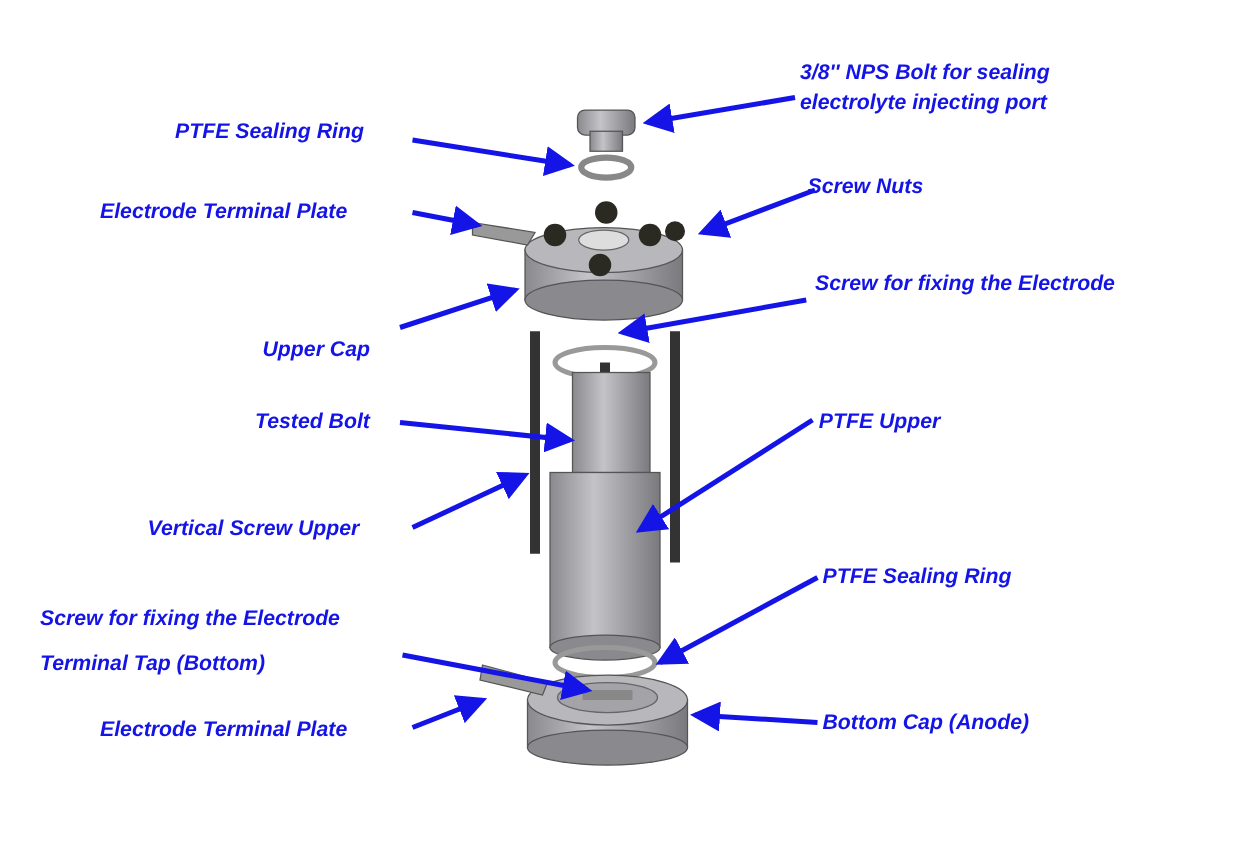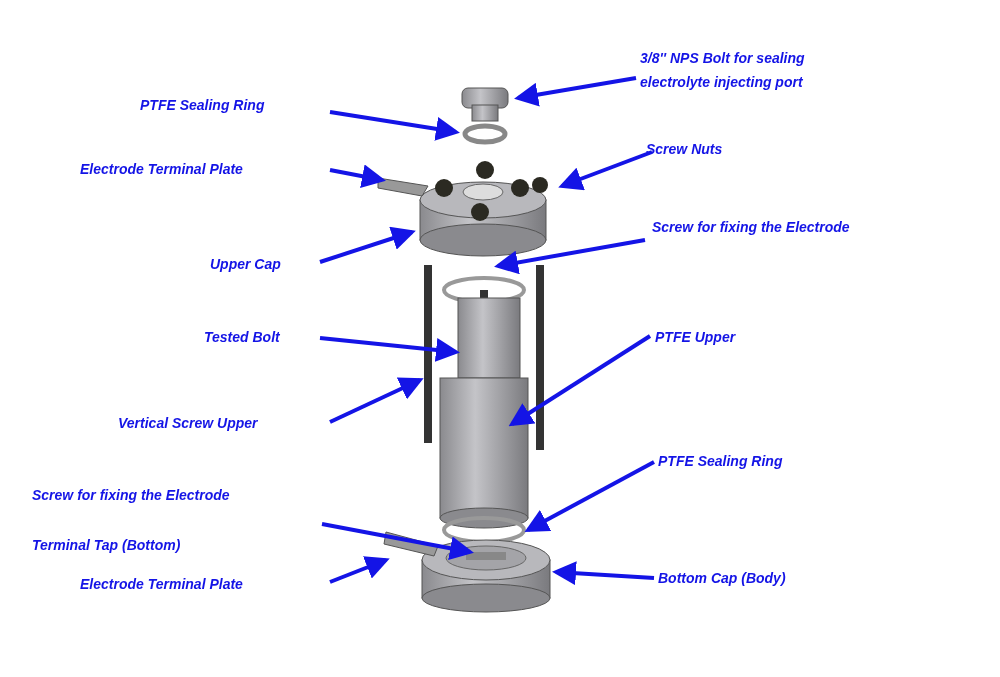--- a/index.html
+++ b/index.html
@@ -1,17 +1,17 @@
 <!DOCTYPE html>
 <html><head>
 <meta charset="utf-8">
 <style>
   html,body{margin:0;padding:0;background:#fff;}
   body{width:1000px;height:677px;position:relative;overflow:hidden;font-family:"Liberation Sans",sans-serif;}
-  .lbl{position:absolute;color:#1414e6;font-weight:bold;font-style:italic;font-size:14px;white-space:nowrap;line-height:22px;}
+  .lbl{position:absolute;color:#1414e6;font-weight:bold;font-style:italic;font-size:17px;white-space:nowrap;line-height:22px;}
   svg{position:absolute;left:0;top:0;}
 </style>
 </head>
 <body>
 
 <svg width="1000" height="677">
   <defs>
     <linearGradient id="metal" x1="0" x2="1">
       <stop offset="0" stop-color="#8a8a8e"></stop>
         <stop offset="0.4" stop-color="#c4c4c8"></stop>
@@ -84,23 +84,23 @@
 <div class="lbl" style="left:640px;top:47px;">
     <div>3/8'' NPS Bolt for sealing</div>
     <div style="margin-top:2px;">electrolyte injecting port</div>
   </div>
 <div class="lbl" style="left:140px;top:94px;">PTFE Sealing Ring</div>
 <div class="lbl" style="left:646px;top:138px;">Screw Nuts</div>
 <div class="lbl" style="left:80px;top:158px;">Electrode Terminal Plate</div>
 <div class="lbl" style="left:652px;top:216px;">
     <div>Screw for fixing the Electrode</div>
   </div>
-<div class="lbl" style="left:210px;top:253px;font-style:italic;">Upper Cap</div>
+<div class="lbl" style="left:210px;top:269px;font-style:italic;">Upper Cap</div>
 <div class="lbl" style="left:204px;top:326px;">Tested Bolt</div>
 <div class="lbl" style="left:655px;top:326px;">PTFE Upper</div>
 <div class="lbl" style="left:118px;top:412px;">Vertical Screw Upper</div>
 <div class="lbl" style="left:658px;top:450px;">PTFE Sealing Ring</div>
 <div class="lbl" style="left:32px;top:484px;">
     <div>Screw for fixing the Electrode</div>
-    <div style="margin-top:28px;">Terminal Tap (Bottom)</div>
+    <div style="margin-top:14px;">Terminal Tap (Bottom)</div>
   </div>
 <div class="lbl" style="left:80px;top:573px;">Electrode Terminal Plate</div>
-<div class="lbl" style="left:658px;top:567px;">Bottom Cap (Body)</div>
+<div class="lbl" style="left:658px;top:567px;">Bottom Cap (Anode)</div>
 
 </body></html>

